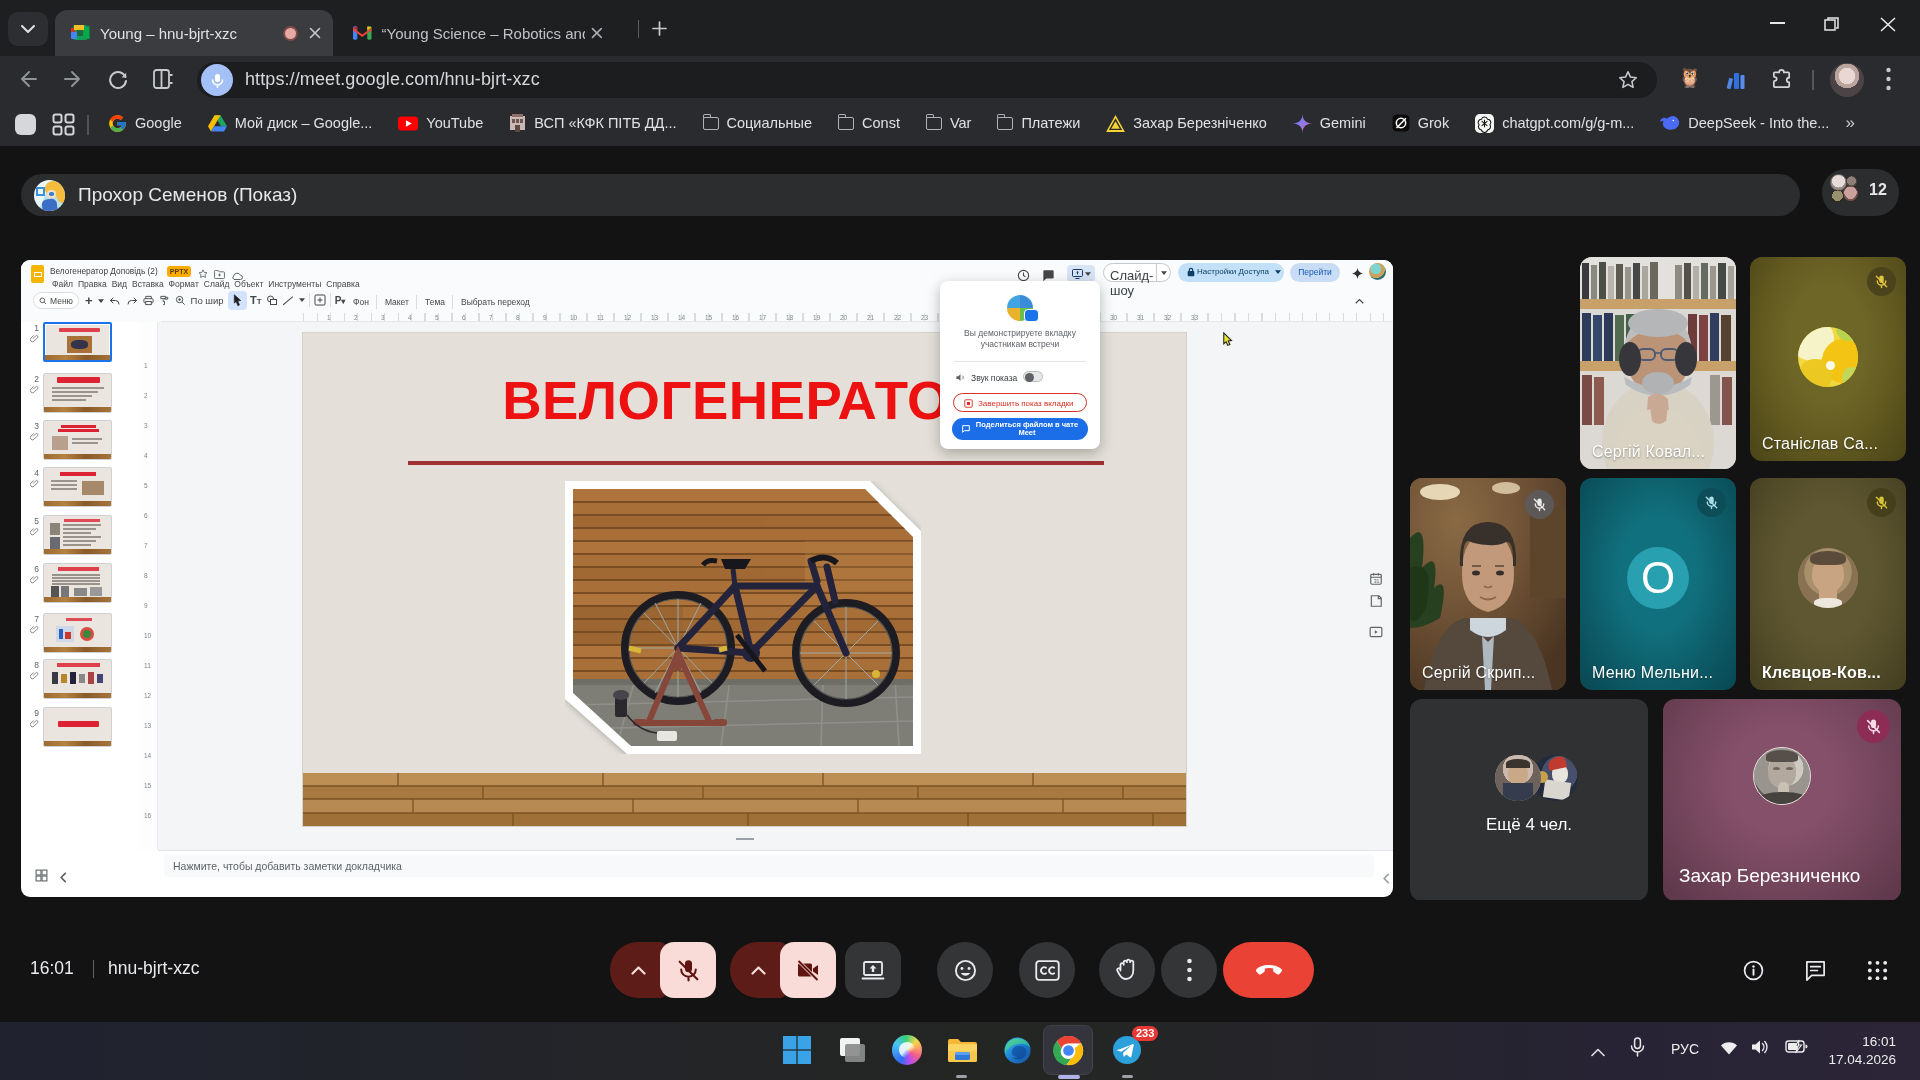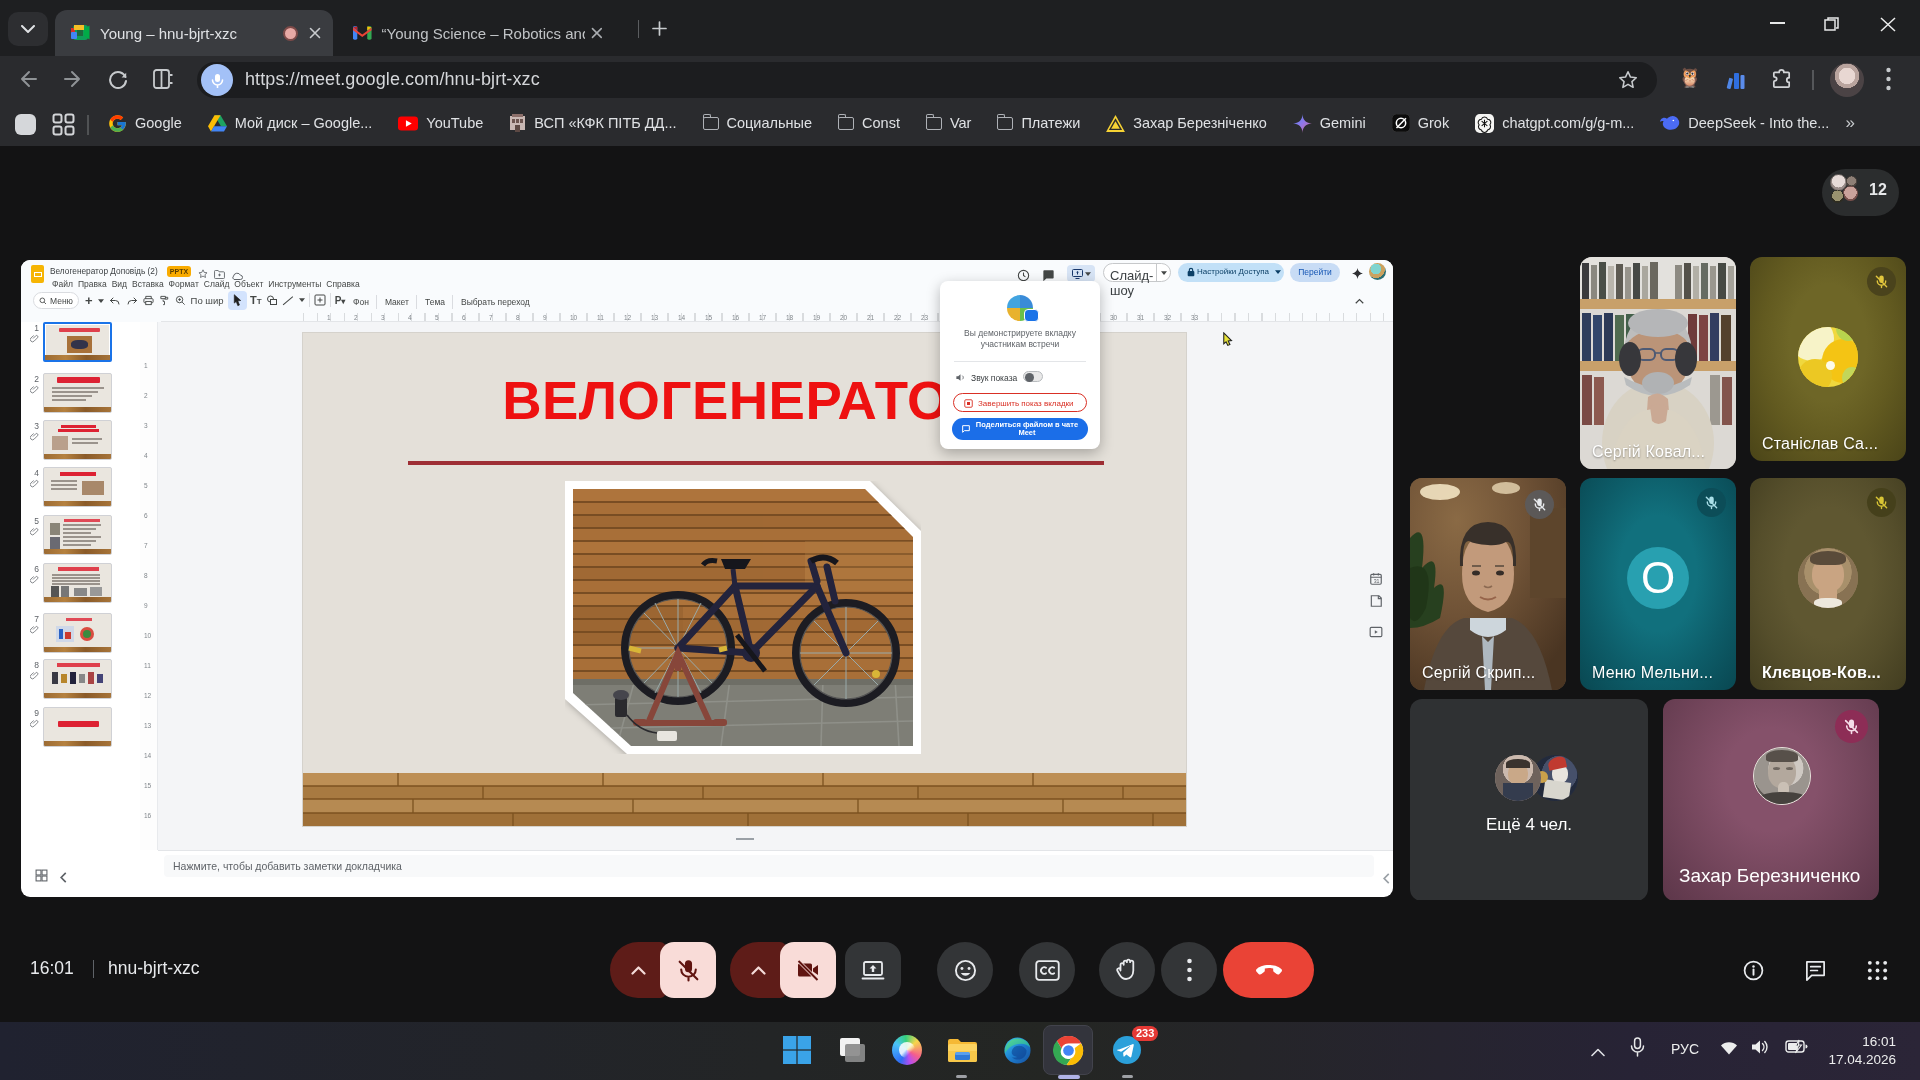--- a/index.html
+++ b/index.html
@@ -213,20 +213,31 @@
             </g>
           </svg>chatgpt.com/g/g-m...</span>
       <span class="bm" style="margin-right:10px;"><svg width="20" height="16" viewBox="0 0 24 18">
             <path d="M22 5c-1.5-2.8-4.6-4.6-8-4.2-2.6.3-4 1.5-5.6 3C6.8 2.6 5 2.3 3 3.2 1.2 4 .2 5.6 0 7.5c1.4-.9 2.8-1.2 4.3-.7-1 1.6-1.2 3.3-.5 5.1.8 2.1 2.6 3.6 4.9 4.5 3.6 1.4 8.1 1 11.3-1.6 2.5-2 3.6-5 2.9-7.8-.3-1.2-.6-1.7-.9-2z" fill="#4b6bf5"></path>
             <circle cx="16" cy="6" r="1" fill="#fff"></circle>
           </svg>DeepSeek - Into the...</span>
       <span style="color:#c7cacd;font-size:17px;margin-left:6px;">»</span>
     </div>
   </div>
   <div id="meetpage">
+    <div id="meethdr">
+      <div style="width:31px;height:31px;border-radius:50%;margin-left:13px;background:linear-gradient(115deg,#e9f6fa 0 40%,#b9e2ee 41% 100%);position:relative;overflow:hidden;">
+        <div style="position:absolute;left:1.5px;top:7px;width:9px;height:9px;border:2px solid #3f8fd8;"></div>
+        <div style="position:absolute;left:11px;top:1px;width:18px;height:15px;background:#f4bd3e;border-radius:60% 70% 40% 55%;"></div>
+        <div style="position:absolute;left:22px;top:6px;width:9px;height:17px;background:#f4bd3e;border-radius:0 60% 40% 70%;"></div>
+        <div style="position:absolute;left:13px;top:10px;width:9px;height:8px;background:#f6dcc2;border-radius:45%;"></div>
+        <div style="position:absolute;left:15px;top:12px;width:5px;height:4px;background:#2d7fd6;border-radius:42%;"></div>
+        <div style="position:absolute;left:8px;top:19px;width:15px;height:12px;background:#3c6ec6;border-radius:40% 40% 0 0;transform:rotate(-6deg);"></div>
+      </div>
+      <span style="margin-left:13px;color:#e7e8ea;font-size:19px;">Прохор Семенов (Показ)</span>
+    </div>
     <div id="pcount">
       <div class="abs" style="left:8px;top:5px;width:17px;height:17px;border-radius:50%;background:radial-gradient(circle at 50% 40%,#e6dbd8 0 55%,#9a8d8a 56% 100%);border:1px solid #6a6360;"></div>
       <div class="abs" style="left:24px;top:7px;width:11px;height:11px;border-radius:50%;background:radial-gradient(circle at 50% 45%,#8d7f76 0 55%,#4e453f 56% 100%);"></div>
       <div class="abs" style="left:21px;top:17px;width:15px;height:15px;border-radius:50%;background:radial-gradient(circle at 50% 45%,#caa29b 0 55%,#79504c 56% 100%);"></div>
       <div class="abs" style="left:9px;top:21px;width:13px;height:13px;border-radius:50%;background:radial-gradient(circle at 50% 45%,#99926f 0 55%,#2e2c20 56% 100%);"></div>
       <span class="abs" style="left:47px;top:12px;color:#e7e8ea;font-size:16px;font-weight:bold;">12</span>
     </div>
     <div id="share">
 
       <div class="abs" style="left:0;top:0;width:1372px;height:62px;background:#f9fbfd;"></div>
@@ -920,21 +931,21 @@
       <div class="abs" style="left:122px;top:56px;width:46px;height:46px;border-radius:50%;overflow:hidden;background:#2a3244;">
         <div class="abs" style="left:0;top:0;width:46px;height:46px;background:radial-gradient(circle at 60% 40%,#46506a 0 45%,#222a3c 46% 100%);"></div>
         <div class="abs" style="left:20px;top:10px;width:16px;height:18px;background:#e8e4de;border-radius:45%;"></div>
         <div class="abs" style="left:16px;top:2px;width:18px;height:12px;background:#c03a30;border-radius:60% 40% 0 0;transform:rotate(-12deg);"></div>
         <div class="abs" style="left:12px;top:26px;width:26px;height:18px;background:#d8d6ce;transform:rotate(8deg);"></div>
         <div class="abs" style="left:4px;top:16px;width:12px;height:12px;background:#caa14a;border-radius:50%;"></div>
       </div>
       <div class="abs" style="left:0;top:116px;width:238px;text-align:center;color:#fff;font-size:17px;">Ещё 4 чел.</div>
     </div>
 
-    <div class="tile" id="t-zahar" style="left:1663px;top:553px;width:216px;height:202px;background:radial-gradient(ellipse at 50% 40%,#85516a 0 30%,#74465c 60%,#5c3649 100%);">
+    <div class="tile" id="t-zahar" style="left:1663px;top:553px;width:238px;height:202px;background:radial-gradient(ellipse at 50% 40%,#85516a 0 30%,#74465c 60%,#5c3649 100%);">
       <div class="abs" style="left:90px;top:48px;width:58px;height:58px;border-radius:50%;overflow:hidden;background:#b5afa9;border:1.8px solid #e8e2dc;">
         <div class="abs" style="left:0;top:0;width:58px;height:58px;background:radial-gradient(circle at 55% 35%,#cfc9c3 0 35%,#9a948e 36% 68%,#5e5854 69% 100%);"></div>
         <div class="abs" style="left:14px;top:8px;width:28px;height:32px;background:#b3a89d;border-radius:46%;"></div>
         <div class="abs" style="left:12px;top:2px;width:32px;height:12px;background:#57504a;border-radius:50% 50% 20% 20%;"></div>
         <div class="abs" style="left:19px;top:19px;width:7px;height:3px;background:#6e665f;border-radius:50%;"></div>
         <div class="abs" style="left:32px;top:19px;width:7px;height:3px;background:#6e665f;border-radius:50%;"></div>
         <div class="abs" style="left:24px;top:34px;width:11px;height:14px;background:#cac0b5;border-radius:40%;"></div>
         <div class="abs" style="left:6px;top:44px;width:46px;height:14px;background:#46423e;border-radius:45% 45% 0 0;"></div>
       </div>
       <div class="micb" style="width:33px;height:33px;background:#8d2d56;right:11px;top:11px;">

